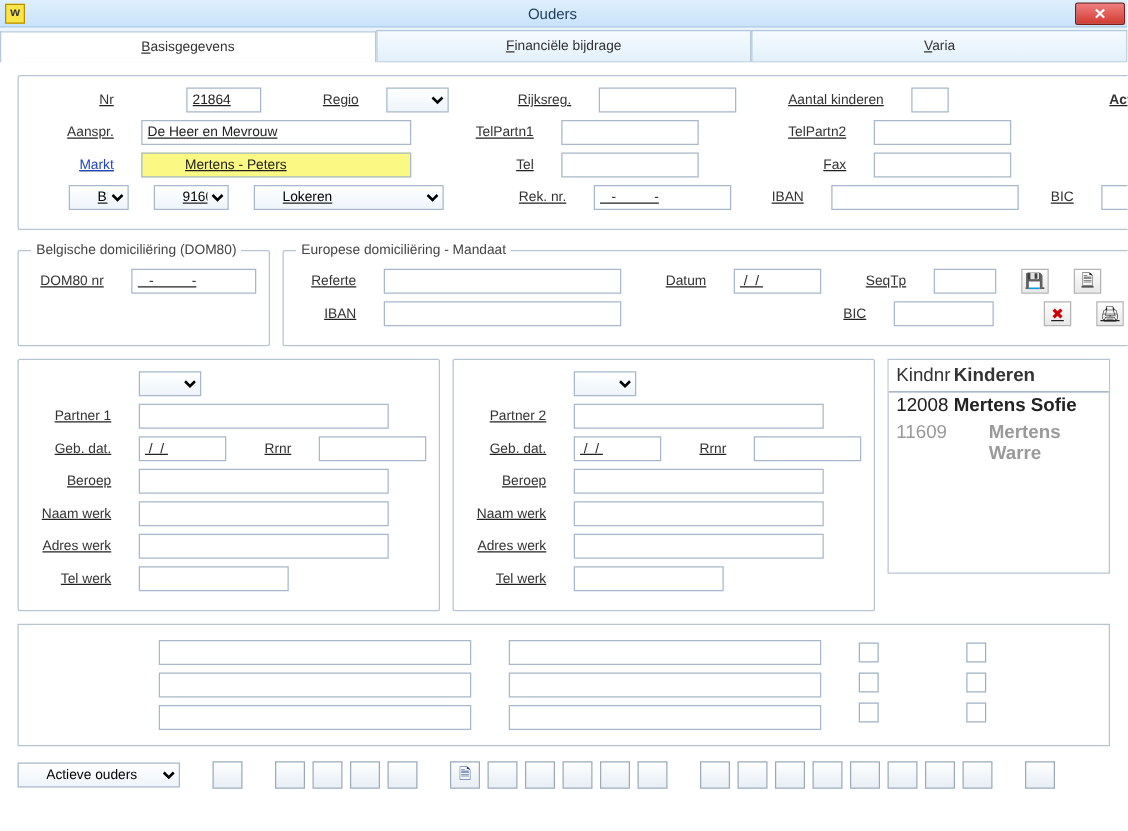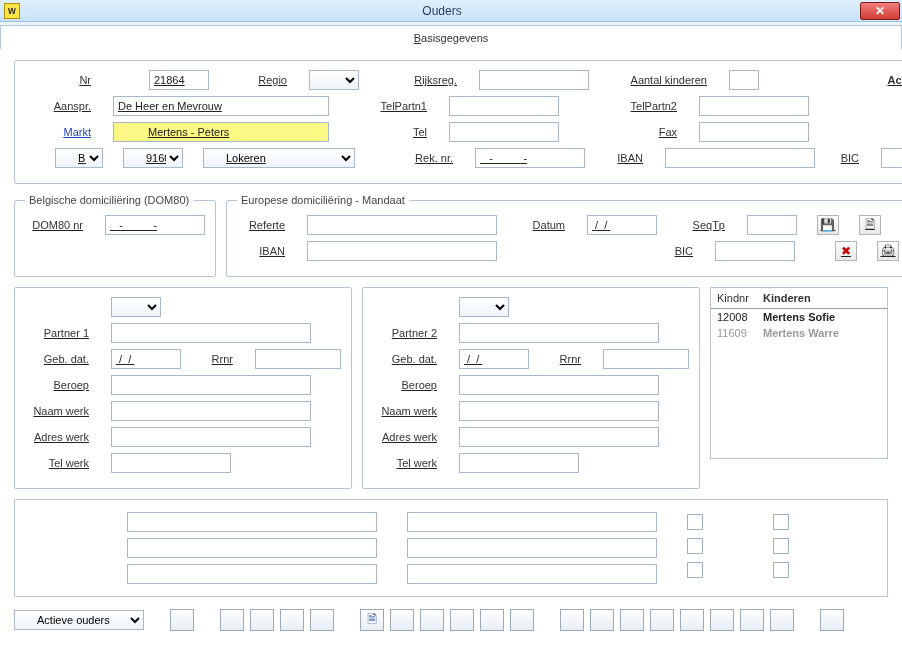--- a/index.html
+++ b/index.html
@@ -134,31 +134,31 @@
 
   .cols {
     display:flex;
     gap:10px;
   }
 
   .kindtable {
     border:1px solid #b6c5d3;
     width:230px; height:172px;
     background:#fff;
-    font-size:11px;
+    font-size:15px;
   }
   .kindtable .hdr {
     display:flex; border-bottom:1px solid #8ea3b8;
     padding:4px 6px; font-weight:normal; color:#333;
     background:#fff;
   }
   .kindtable .kr { display:flex; padding:2px 6px; }
   .kindtable .c1 { width:46px; }
   .kindtable .c2 { flex:1;font-weight:bold; }
-  .kindtable .muted { color:#9a9a9a; }
+  .kindtable .muted { color:#9a9a9a;gap:28px; }
 
   
   .bottombar {
     display:flex;
     align-items:center;
     gap:6px;
     padding:6px 14px 8px 14px;
   }
   .navbtn, .tbtn {
     width:24px;height:22px;
@@ -190,20 +190,26 @@
 
 <div class="titlebar">
   <div class="icon">w</div>
   <div class="title">Ouders</div>
   <div class="closebtn">✕</div>
 </div>
 
 <div class="tabs">
   <div class="tab active">
       <span><span class="u">B</span><span>asisgegevens</span></span>
+    </div>
+  <div class="tab">
+      <span><span class="u">F</span><span>inanciële bijdrage</span></span>
+    </div>
+  <div class="tab">
+      <span><span class="u">V</span><span>aria</span></span>
     </div>
 </div>
 
 <div class="page">
 
   <fieldset>
 
     <div class="row">
       <div class="lbl" style="width:68px">Nr</div>
       <input class="inp" style="width: 60px; margin-left: 36px;" value="21864">

